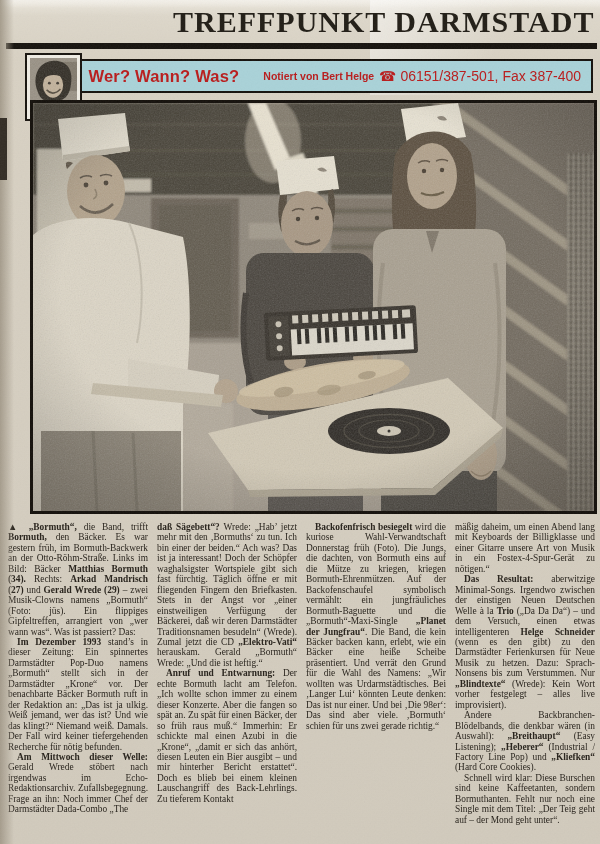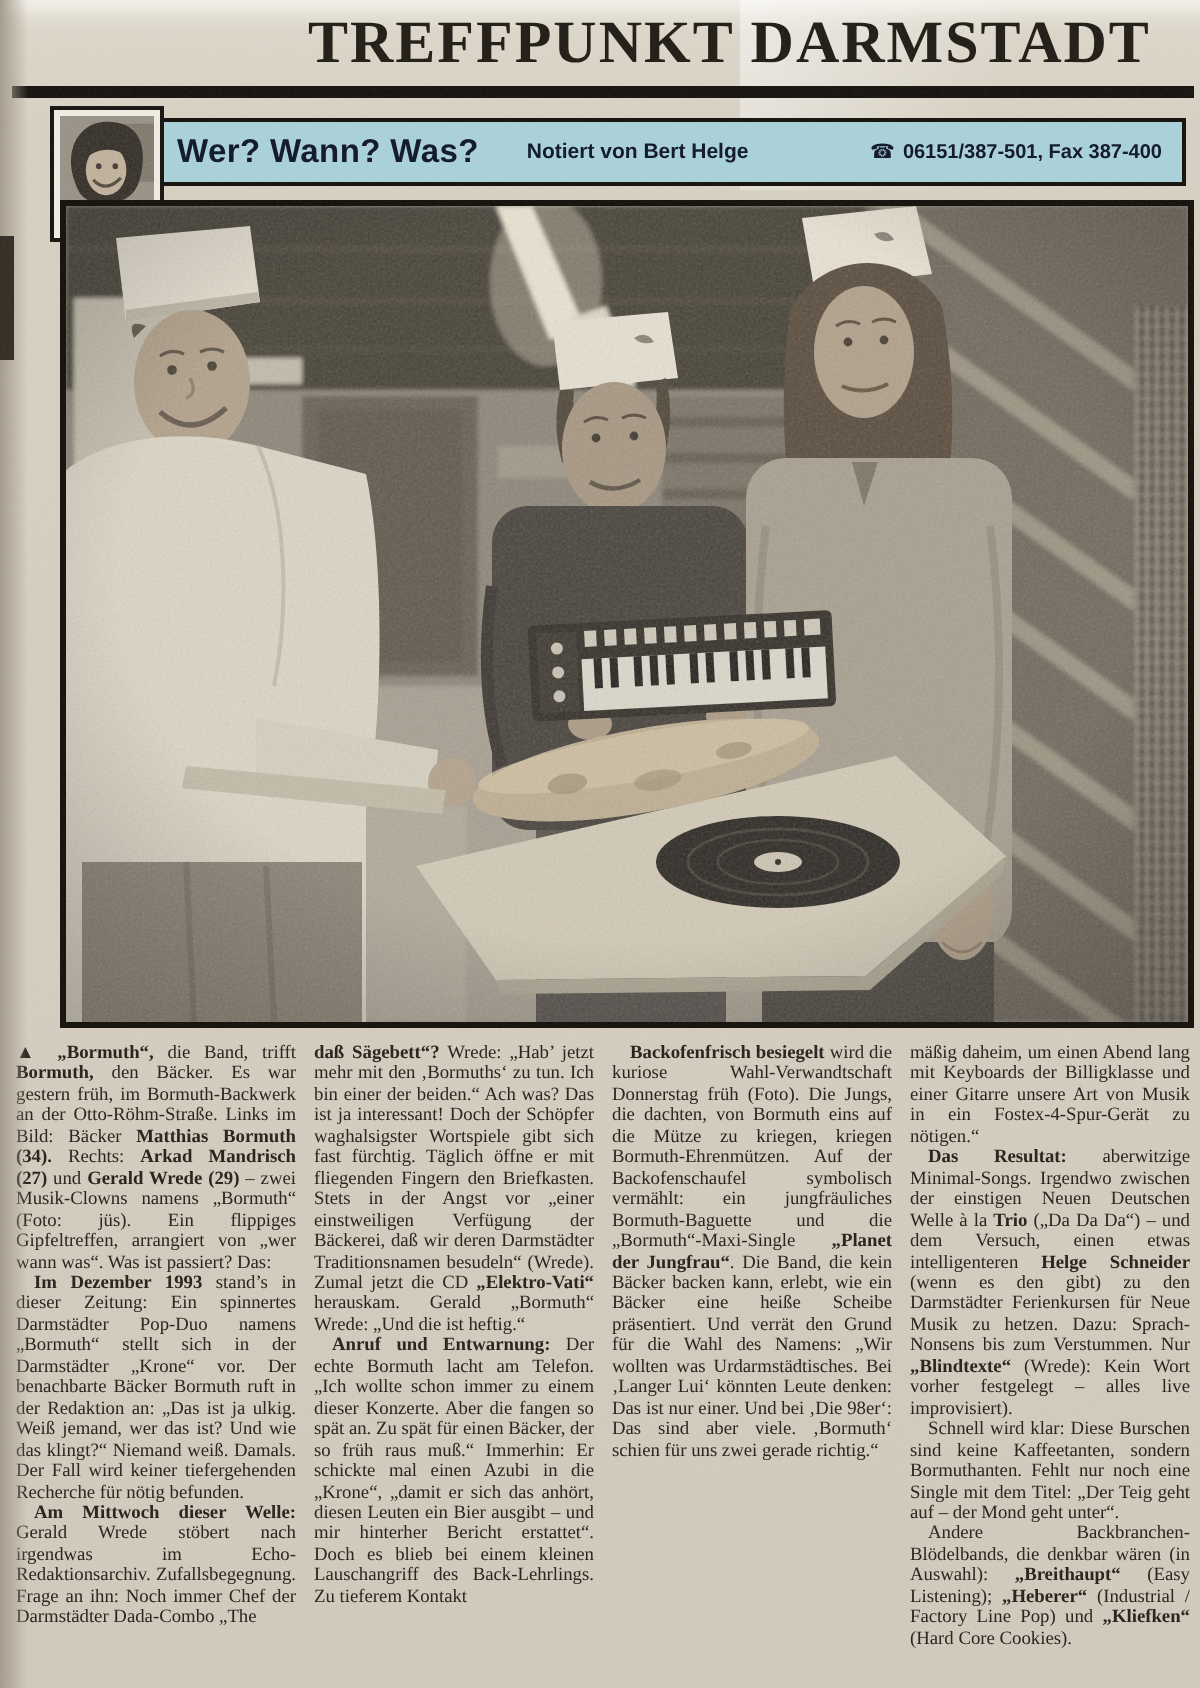--- a/index.html
+++ b/index.html
@@ -10,36 +10,36 @@
   }
   .edge-left{position:absolute;left:0;top:0;width:14px;height:100%;
     background:linear-gradient(90deg,#a59c8c 0,rgba(165,156,140,0) 100%);}
   .edge-top{position:absolute;left:0;top:0;right:0;height:8px;
     background:linear-gradient(180deg,#f3f0e9 0,rgba(243,240,233,0) 100%);}
   .crease-tr{position:absolute;right:0;top:0;width:230px;height:95px;
     background:linear-gradient(115deg,rgba(255,255,255,.5) 0,rgba(255,255,255,0) 55%);}
   .edge-mark{position:absolute;left:0;top:118px;width:7px;height:62px;background:#332d25;}
 
   .masthead{
-    position:absolute;top:5px;right:26px;width:420px;text-align:right;
+    position:absolute;top:5px;right:7px;width:420px;text-align:right;
     font-size:30px;font-weight:700;letter-spacing:1px;color:#211d16;
     font-family:"Liberation Serif","DejaVu Serif",serif;white-space:nowrap;
   }
   .rule{position:absolute;left:6px;right:3px;top:43px;height:6px;background:#17130e;}
 
   .section-bar{
     position:absolute;left:60px;right:7px;top:59px;height:30px;
     background:var(--bar,#a9d2d8);border:2px solid #15110c;
     display:flex;align-items:center;padding:0 10px;
-    font-family:"Liberation Sans","DejaVu Sans",sans-serif;color:#0f172a;
+    font-family:"Liberation Sans","DejaVu Sans",sans-serif;color:#b91c1c;
   }
   .section-bar .bullet{font-size:14px;line-height:1;margin-right:8px;}
   .section-bar .bar-title{font-size:16.5px;font-weight:700;letter-spacing:.2px;margin-right:24px;white-space:nowrap;}
   .section-bar .byline{font-size:10.5px;font-weight:700;white-space:nowrap;}
-  .section-bar .contact{margin-left:auto;font-size:10px;font-weight:700;white-space:nowrap;}
+  .section-bar .contact{margin-left:auto;font-size:14px;font-weight:400;white-space:nowrap;}
   .section-bar .contact .ph{margin-right:4px;}
 
   .portrait{
     position:absolute;left:25px;top:53px;width:57px;height:68px;
     border:2px solid #17130e;background:#efece4;padding:3px;box-sizing:border-box;
   }
   .portrait svg{display:block;width:100%;height:100%;}
 
   .photo{
     position:absolute;left:30px;top:100px;width:567px;height:414px;
@@ -284,22 +284,22 @@
     <div class="col">
         <p><b>daß Sägebett“?</b><span> Wrede: „Hab’ jetzt mehr mit den ‚Bormuths‘ zu tun. Ich bin einer der beiden.“ Ach was? Das ist ja interessant! Doch der Schöpfer waghalsigster Wortspiele gibt sich fast fürchtig. Täglich öffne er mit fliegenden Fingern den Briefkasten. Stets in der Angst vor „einer einstweiligen Verfügung der Bäckerei, daß wir deren Darmstädter Traditionsnamen besudeln“ (Wrede). Zumal jetzt die CD </span><b>„Elektro-Vati“</b><span> herauskam. Gerald „Bormuth“ Wrede: „Und die ist heftig.“</span></p>
         <p class="ind"><b>Anruf und Entwarnung:</b><span> Der echte Bormuth lacht am Telefon. „Ich wollte schon immer zu einem dieser Konzerte. Aber die fangen so spät an. Zu spät für einen Bäcker, der so früh raus muß.“ Immerhin: Er schickte mal einen Azubi in die „Krone“, „damit er sich das anhört, diesen Leuten ein Bier ausgibt – und mir hinterher Bericht erstattet“. Doch es blieb bei einem kleinen Lauschangriff des Back-Lehrlings. Zu tieferem Kontakt</span></p>
       </div>
     <div class="col">
         <p class="ind"><b>Backofenfrisch besiegelt</b><span> wird die kuriose Wahl-Verwandtschaft Donnerstag früh (Foto). Die Jungs, die dachten, von Bormuth eins auf die Mütze zu kriegen, kriegen Bormuth-Ehrenmützen. Auf der Backofenschaufel symbolisch vermählt: ein jungfräuliches Bormuth-Baguette und die „Bormuth“-Maxi-Single </span><b>„Planet der Jungfrau“</b><span>. Die Band, die kein Bäcker backen kann, erlebt, wie ein Bäcker eine heiße Scheibe präsentiert. Und verrät den Grund für die Wahl des Namens: „Wir wollten was Urdarmstädtisches. Bei ‚Langer Lui‘ könnten Leute denken: Das ist nur einer. Und bei ‚Die 98er‘: Das sind aber viele. ‚Bormuth‘ schien für uns zwei gerade richtig.“</span></p>
       </div>
     <div class="col">
         <p><span>mäßig daheim, um einen Abend lang mit Keyboards der Billigklasse und einer Gitarre unsere Art von Musik in ein Fostex-4-Spur-Gerät zu nötigen.“</span></p>
         <p class="ind"><b>Das Resultat:</b><span> aberwitzige Minimal-Songs. Irgendwo zwischen der einstigen Neuen Deutschen Welle à la </span><b>Trio</b><span> („Da Da Da“) – und dem Versuch, einen etwas intelligenteren </span><b>Helge Schneider</b><span> (wenn es den gibt) zu den Darmstädter Ferienkursen für Neue Musik zu hetzen. Dazu: Sprach-Nonsens bis zum Verstummen. Nur </span><b>„Blindtexte“</b><span> (Wrede): Kein Wort vorher festgelegt – alles live improvisiert).</span></p>
+        <p class="ind"><span>Andere Backbranchen-Blödelbands, die denkbar wären (in Auswahl): </span><b>„Breithaupt“</b><span> (Easy Listening); </span><b>„Heberer“</b><span> (Industrial / Factory Line Pop) und </span><b>„Kliefken“</b><span> (Hard Core Cookies).</span></p>
         <p class="ind"><span>Schnell wird klar: Diese Burschen sind keine Kaffeetanten, sondern Bormuthanten. Fehlt nur noch eine Single mit dem Titel: „Der Teig geht auf – der Mond geht unter“.</span></p>
-        <p class="ind"><span>Andere Backbranchen-Blödelbands, die denkbar wären (in Auswahl): </span><b>„Breithaupt“</b><span> (Easy Listening); </span><b>„Heberer“</b><span> (Industrial / Factory Line Pop) und </span><b>„Kliefken“</b><span> (Hard Core Cookies).</span></p>
       </div>
   </div>
 
   <div class="edge-left"></div>
   <div class="edge-mark"></div>
 
   <svg class="grain-page">
     <filter id="pagenoise">
         <feTurbulence type="fractalNoise" baseFrequency="0.7" numOctaves="2" stitchTiles="stitch"></feTurbulence>
         <feColorMatrix type="saturate" values="0"></feColorMatrix>

